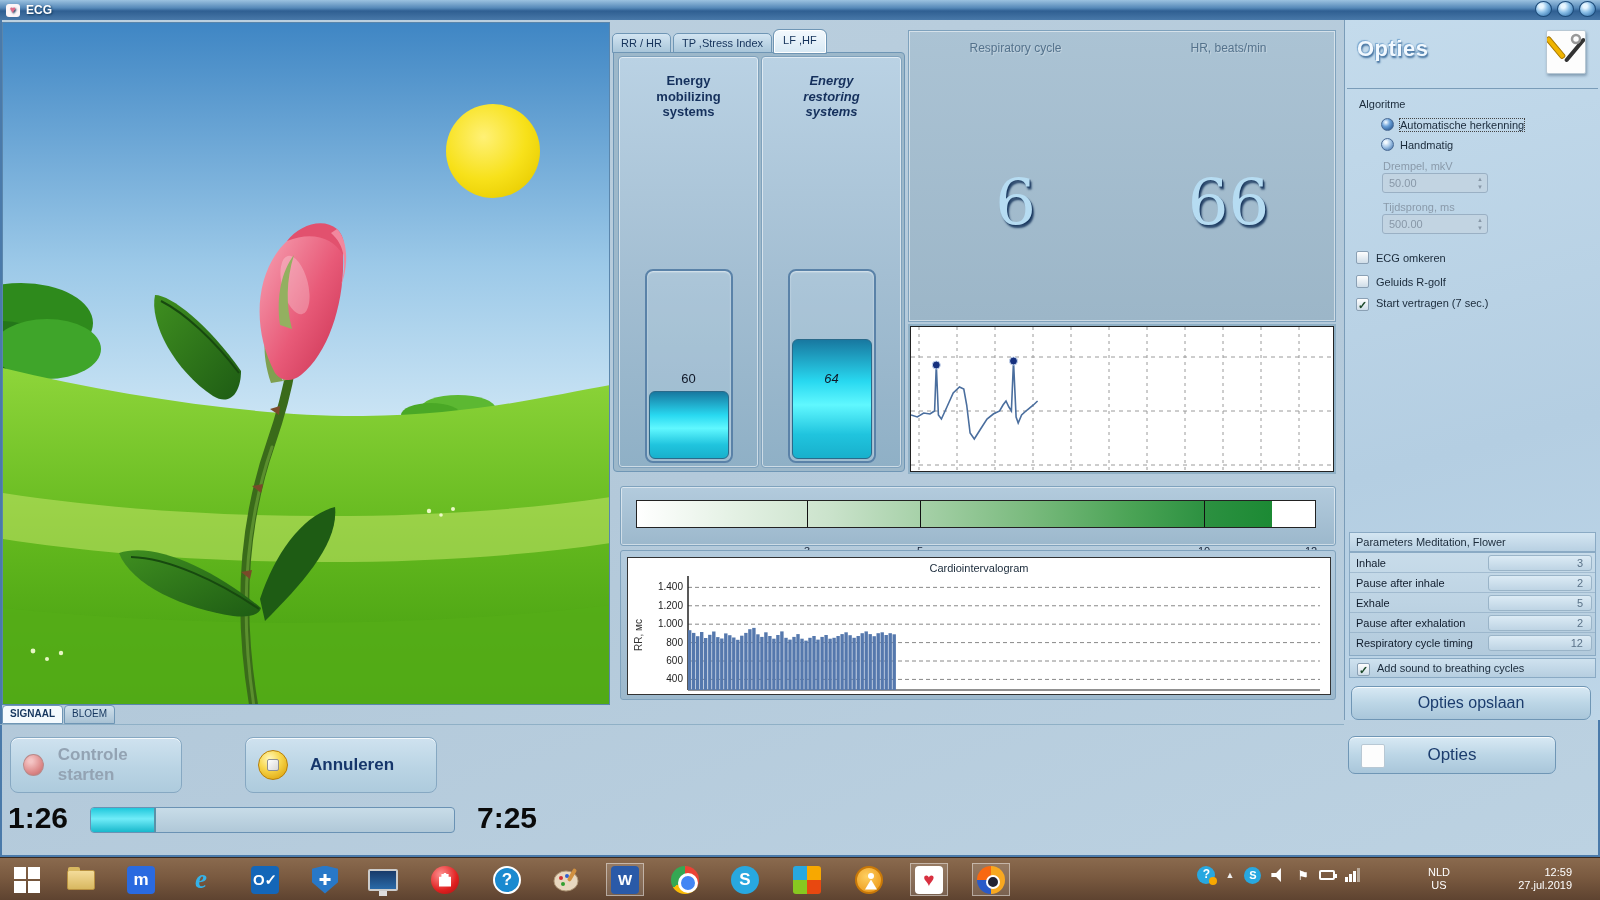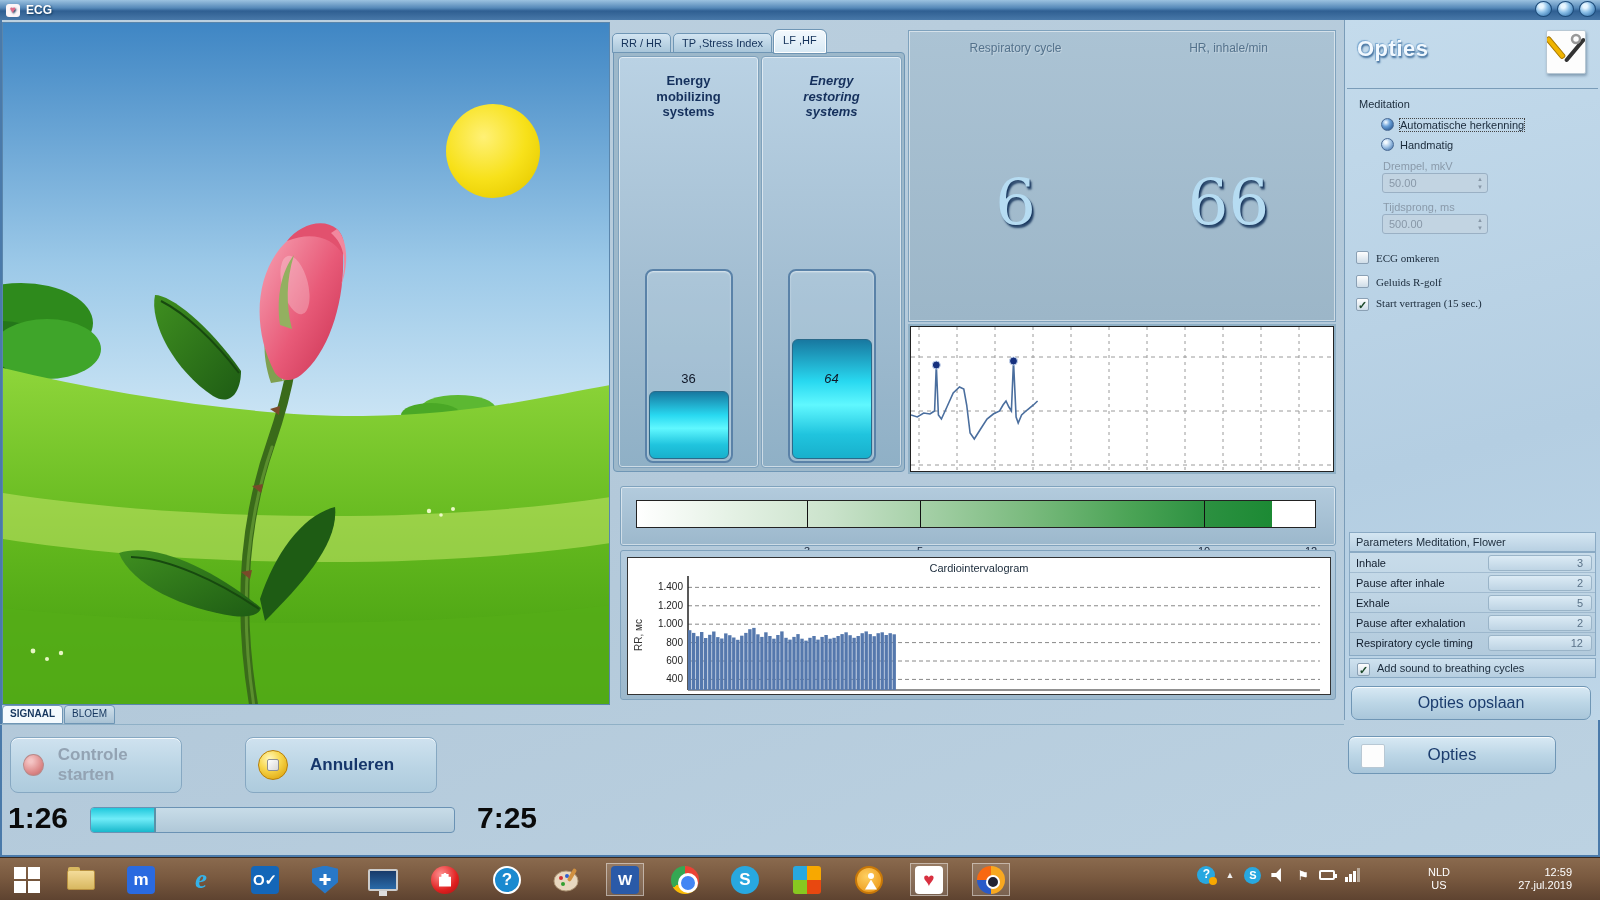--- a/index.html
+++ b/index.html
@@ -96,21 +96,21 @@
   .rb { display:inline-block; width:13px; height:13px; border-radius:50%; vertical-align:-2px; margin-right:6px;
     background:radial-gradient(circle at 35% 30%,#f4faff 10%,#a8c8e8 45%,#4878b0 90%); border:1px solid #4a6a94; }
   .rb.sel { background:radial-gradient(circle at 35% 30%,#e8f4ff 5%,#6aa0d8 40%,#2a5a94 85%); }
   .focus-dotted { outline:1px dotted #444; }
   .spin-box { position:absolute; width:106px; height:20px; background:#c2d4e2; border:1px solid #9ab0c4; border-radius:3px;
     font-size:11px; color:#8898a8; line-height:18px; padding-left:6px; }
   .spin-arrows { position:absolute; right:4px; top:1px; font-size:6px; color:#8898a8; line-height:8px; text-align:center; }
   .cb { display:inline-block; width:13px; height:13px; border-radius:2px; vertical-align:-2px; margin-right:7px;
     background:linear-gradient(180deg,#fefefe,#cfdde8); border:1px solid #8aa0b4; text-align:center;
     font-size:11px; line-height:12px; color:#1d4a2a; font-weight:bold; }
-  .check-row { position:absolute; left:11px; font-size:11px; color:#1a2a3a;font-family:Liberation Serif, serif; }
+  .check-row { position:absolute; left:11px; font-size:11px; color:#1a2a3a; }
 
   .params-head { position:absolute; left:4px; right:4px; top:512px; height:20px; border:1px solid #8aaac4;
     background:linear-gradient(180deg,#d4e6f2,#b8d0e2); font-size:11px; color:#1a2a3a; padding:3px 0 0 6px; }
   .params-table { position:absolute; left:4px; right:4px; top:532px; height:104px; border:1px solid #8aaac4;
     background:linear-gradient(180deg,#c8dcea,#b2cadc); }
   .param-row { position:relative; height:20px; border-bottom:1px solid rgba(130,160,185,.5); }
   .param-row:last-child { border-bottom:none; }
   .param-label { position:absolute; left:6px; top:4px; font-size:11px; color:#101c2c; }
   .param-value { position:absolute; right:3px; top:2px; width:104px; height:16px;
     background:linear-gradient(180deg,#dcebf5,#bed4e4); border:1px solid #9ab4c8; border-radius:3px;
@@ -290,40 +290,40 @@
   <div class="top-tabs" id="topTabs">
       <div class="top-tab">RR / HR</div>
       <div class="top-tab">TP ,Stress Index</div>
       <div class="top-tab active">LF ,HF</div>
     </div>
 
   <div class="energy-wrap">
     <div class="energy-panel" style="left:4px;">
       <div class="energy-title">Energy mobilizing systems</div>
       <div class="gauge">
-        <div class="gauge-num">36</div>
+        <div class="gauge-num">60</div>
         <div class="gauge-fill" id="fillMob" style="height: 68px;"></div>
       </div>
     </div>
     <div class="energy-panel" style="left:147px;font-style:italic;">
       <div class="energy-title">Energy restoring systems</div>
       <div class="gauge">
         <div class="gauge-num">64</div>
         <div class="gauge-fill" id="fillRes" style="height: 120px;"></div>
       </div>
     </div>
   </div>
 
   <div class="stats-panel">
     <div class="stat-col">
       <div class="stat-label">Respiratory cycle</div>
       <div class="stat-value">6</div>
     </div>
     <div class="stat-col">
-      <div class="stat-label">HR, inhale/min</div>
+      <div class="stat-label">HR, beats/min</div>
       <div class="stat-value">66</div>
     </div>
   </div>
 
   <div class="ecg-box">
     <svg id="ecgSvg" width="422" height="144">
         <line x1="8" y1="0" x2="8" y2="144" stroke="#9a9a9a" stroke-dasharray="3,4" stroke-width="1"></line>
         <line x1="46" y1="0" x2="46" y2="144" stroke="#9a9a9a" stroke-dasharray="3,4" stroke-width="1"></line>
         <line x1="84" y1="0" x2="84" y2="144" stroke="#9a9a9a" stroke-dasharray="3,4" stroke-width="1"></line>
         <line x1="122" y1="0" x2="122" y2="144" stroke="#9a9a9a" stroke-dasharray="3,4" stroke-width="1"></line>
@@ -435,21 +435,21 @@
     <div class="sb-title">Opties</div>
     <div class="sb-toolicon">
       <svg width="38" height="42" viewBox="0 0 38 42">
         <rect x="6" y="4" width="5" height="26" rx="2" transform="rotate(-40 8 17)" fill="#f0b400" stroke="#a87800"></rect>
         <rect x="26" y="4" width="4" height="30" rx="2" transform="rotate(40 28 19)" fill="#333"></rect>
         <circle cx="29" cy="8" r="4" fill="none" stroke="#999" stroke-width="2.5"></circle>
       </svg>
     </div>
     <div class="sb-divider"></div>
 
-    <div class="sb-sub sb-label" style="left:14px; top:78px;">Meditation</div>
+    <div class="sb-sub sb-label" style="left:14px; top:78px;">Algoritme</div>
     <div class="sb-sub" style="left:36px; top:98px;">
       <span class="rb sel"></span><span class="focus-dotted sb-label">Automatische herkenning</span>
     </div>
     <div class="sb-sub" style="left:36px; top:118px;">
       <span class="rb"></span><span class="sb-label">Handmatig</span>
     </div>
     <div class="sb-sub dim" style="left:38px; top:140px;">Drempel, mkV</div>
     <div class="spin-box" style="left:37px; top:153px;">
       <span>50.00</span>
       <span class="spin-arrows">▲<br>▼</span>
@@ -460,21 +460,21 @@
       <span class="spin-arrows">▲<br>▼</span>
     </div>
 
     <div class="check-row" style="top:231px;">
       <span class="cb" id="cb0"></span><span>ECG omkeren</span>
     </div>
     <div class="check-row" style="top:255px;">
       <span class="cb" id="cb1"></span><span>Geluids R-golf</span>
     </div>
     <div class="check-row" style="top:277px;">
-      <span class="cb" id="cb2">✓</span><span>Start vertragen (15 sec.)</span>
+      <span class="cb" id="cb2">✓</span><span>Start vertragen (7 sec.)</span>
     </div>
 
     <div class="params-head">Parameters Meditation, Flower</div>
     <div class="params-table" id="paramsRows">
         <div class="param-row">
           <div class="param-label">Inhale</div>
           <div class="param-value">3</div>
         </div>
         <div class="param-row">
           <div class="param-label">Pause after inhale</div>

